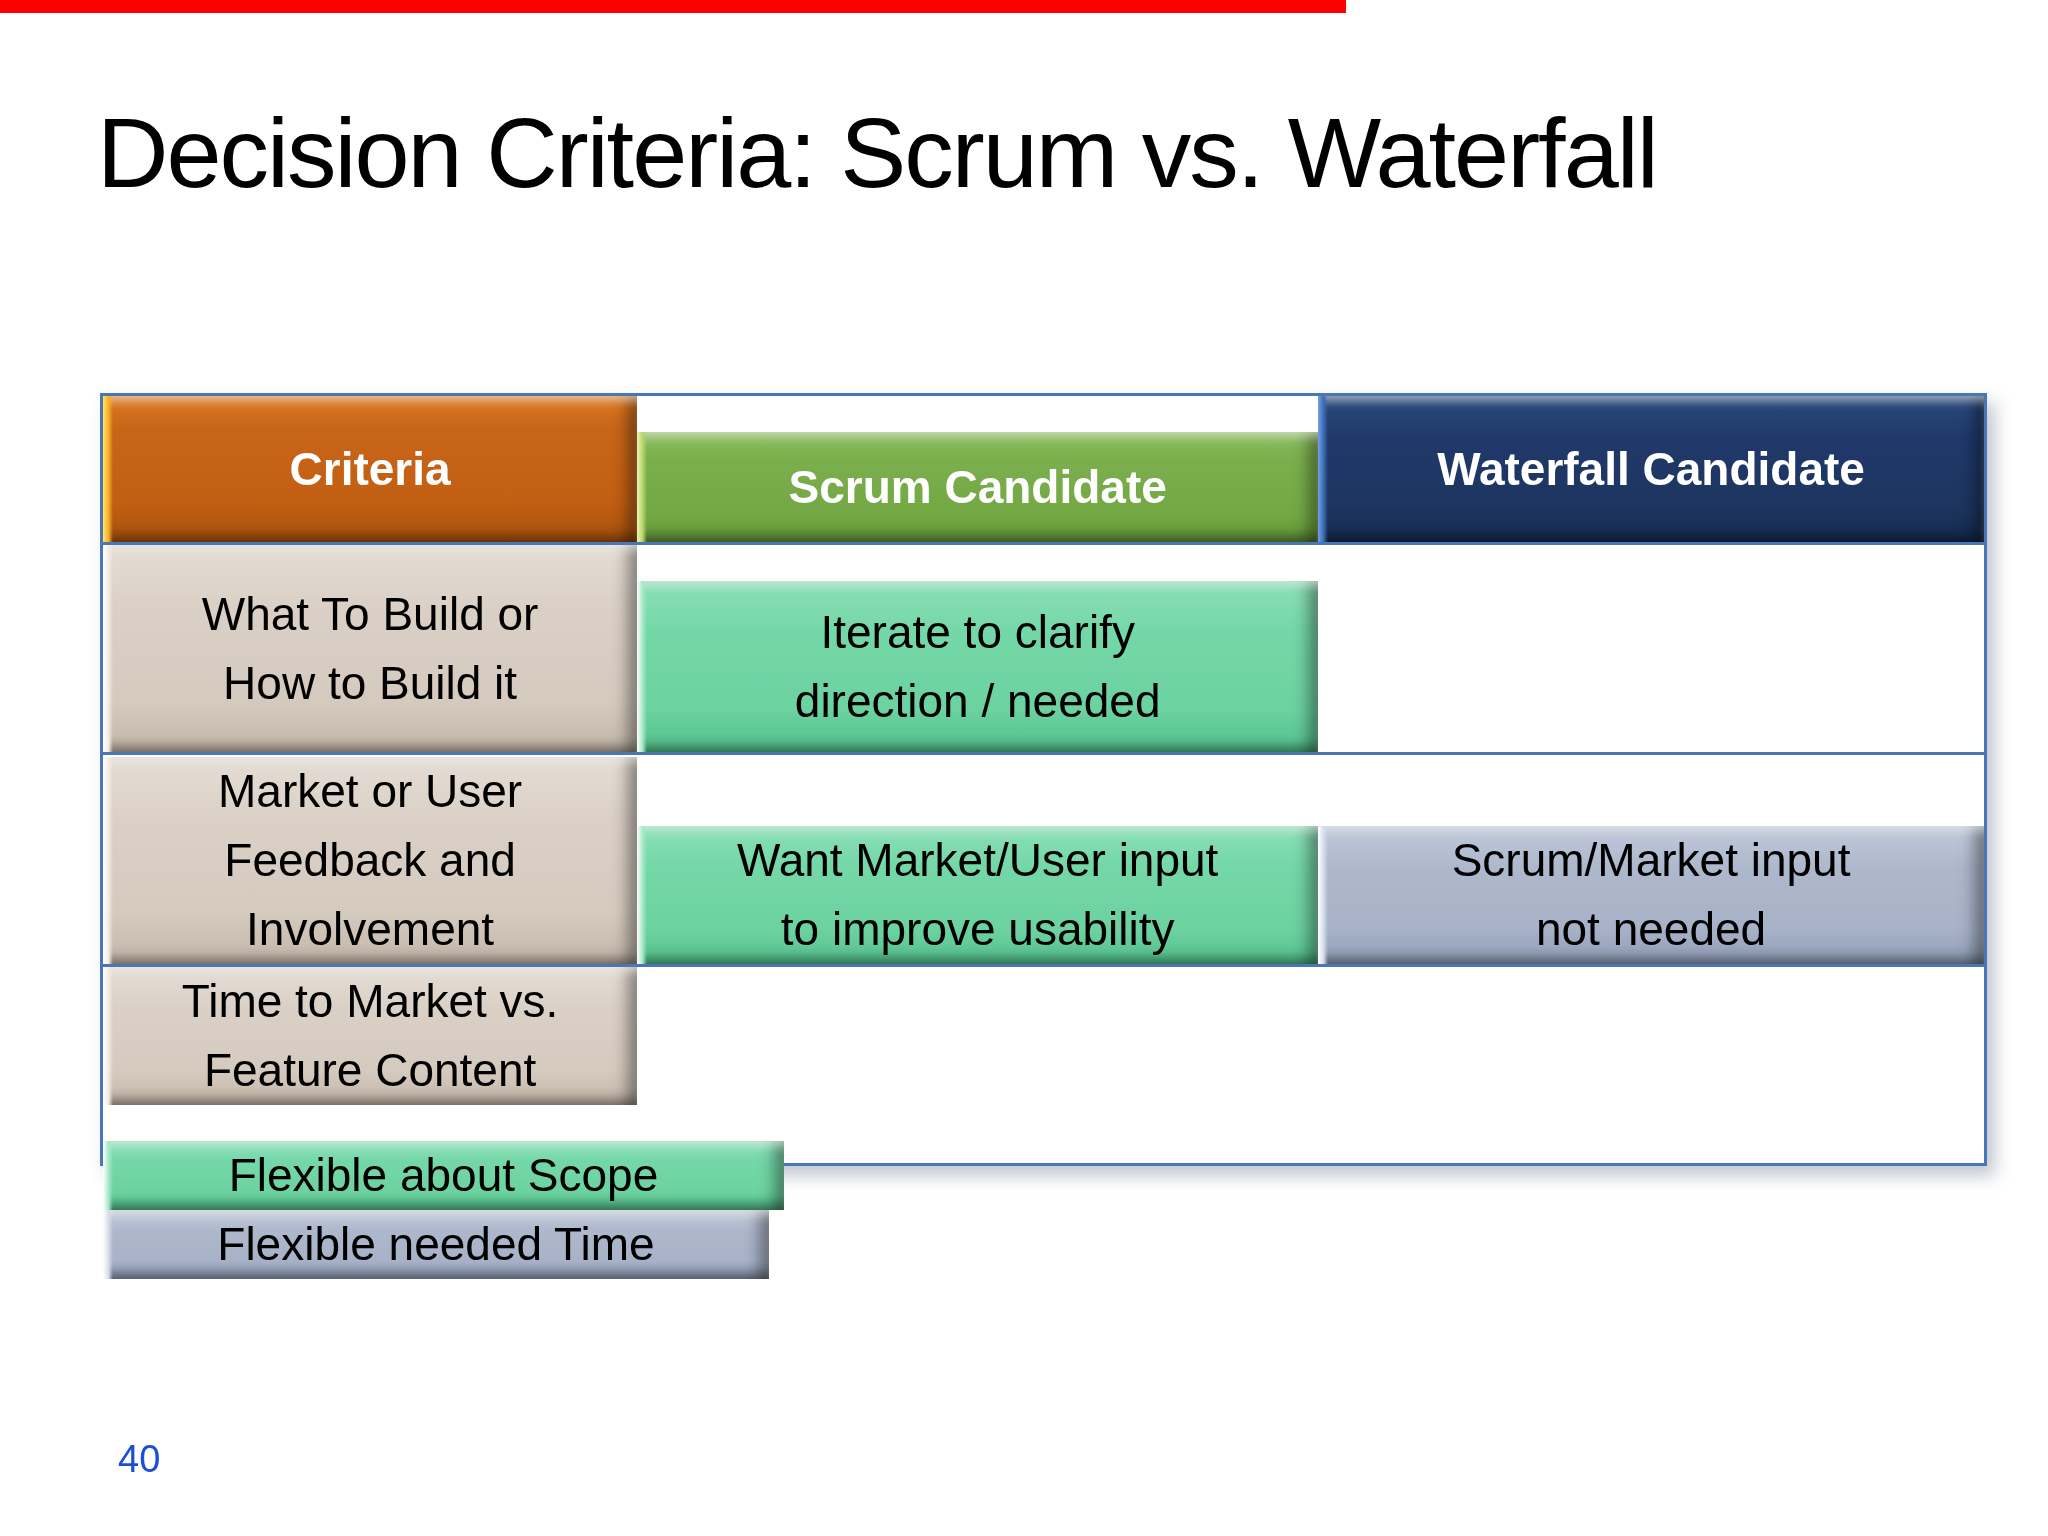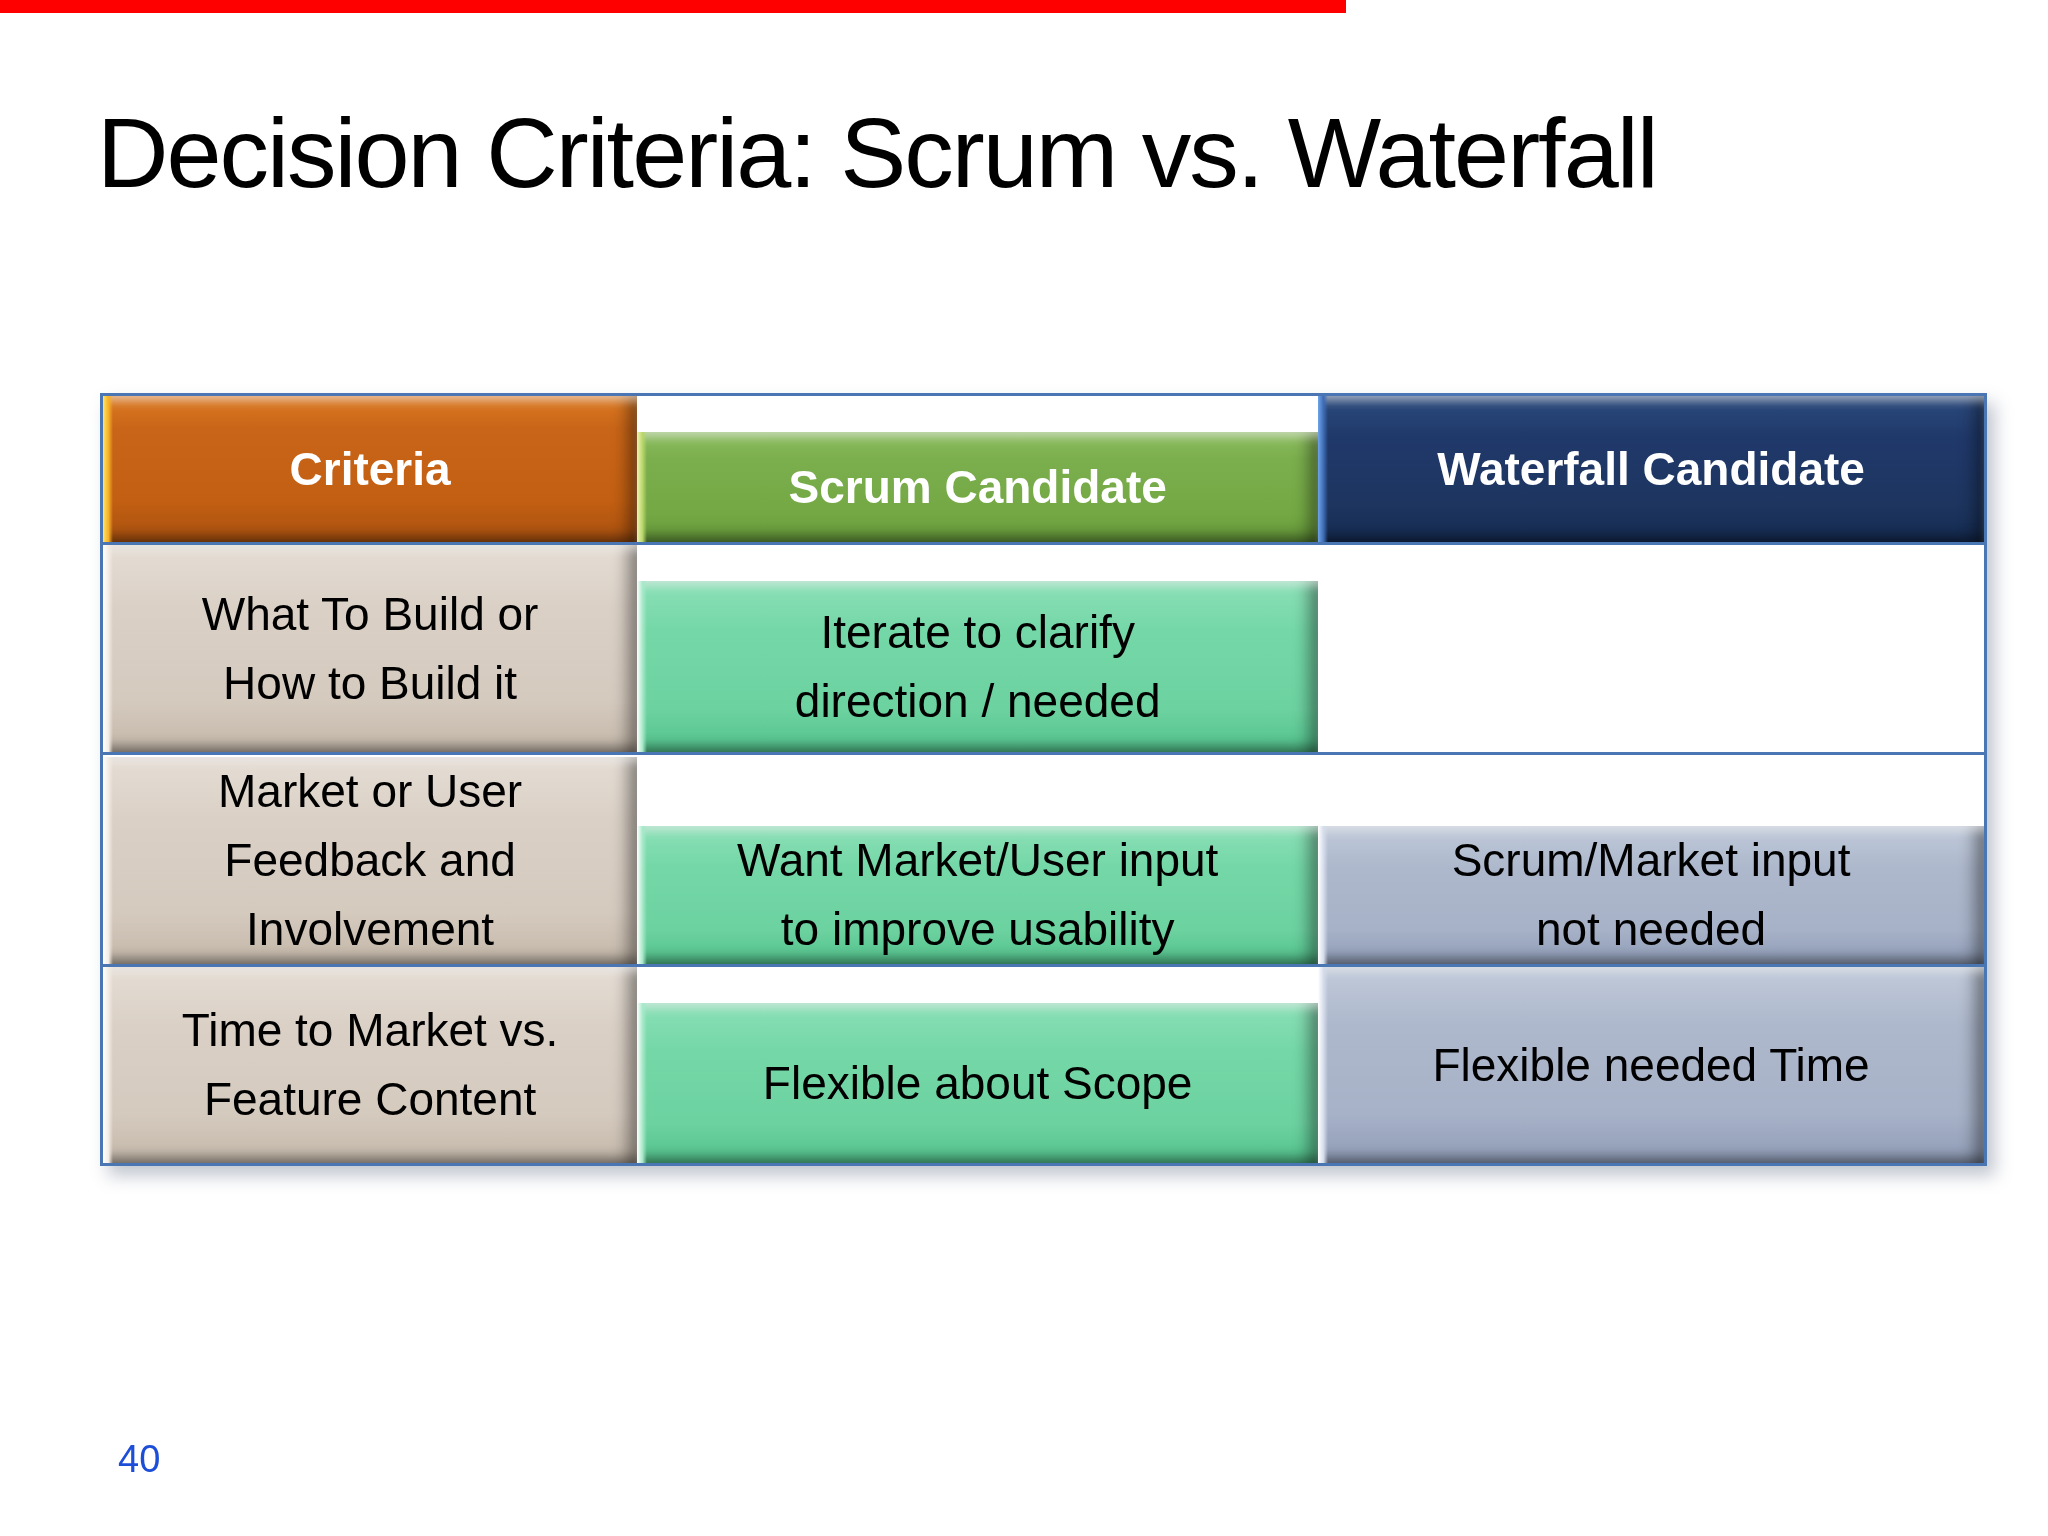--- a/index.html
+++ b/index.html
@@ -40,21 +40,21 @@
     background:#ffffff;
   }
   .trow{
     display:flex;
     border-bottom:3px solid #4a76b4;
   }
   .trow:last-child{border-bottom:none;}
   .trow.header-row{height:146px;}
   .trow.row-1{height:207px;}
   .trow.row-2{height:209px;align-items:flex-end;}
-  .trow.row-3{height:196px;}
+  .trow.row-3{height:196px;flex-direction:column;}
 
   .cell{
     position:relative;
     display:flex;align-items:center;justify-content:center;
     text-align:center;
     padding:0 26px;
     box-sizing:border-box;
     box-shadow:
       inset 0 9px 10px -4px rgba(255,255,255,.55),
       inset 0 -12px 12px -6px rgba(0,0,0,.38),

